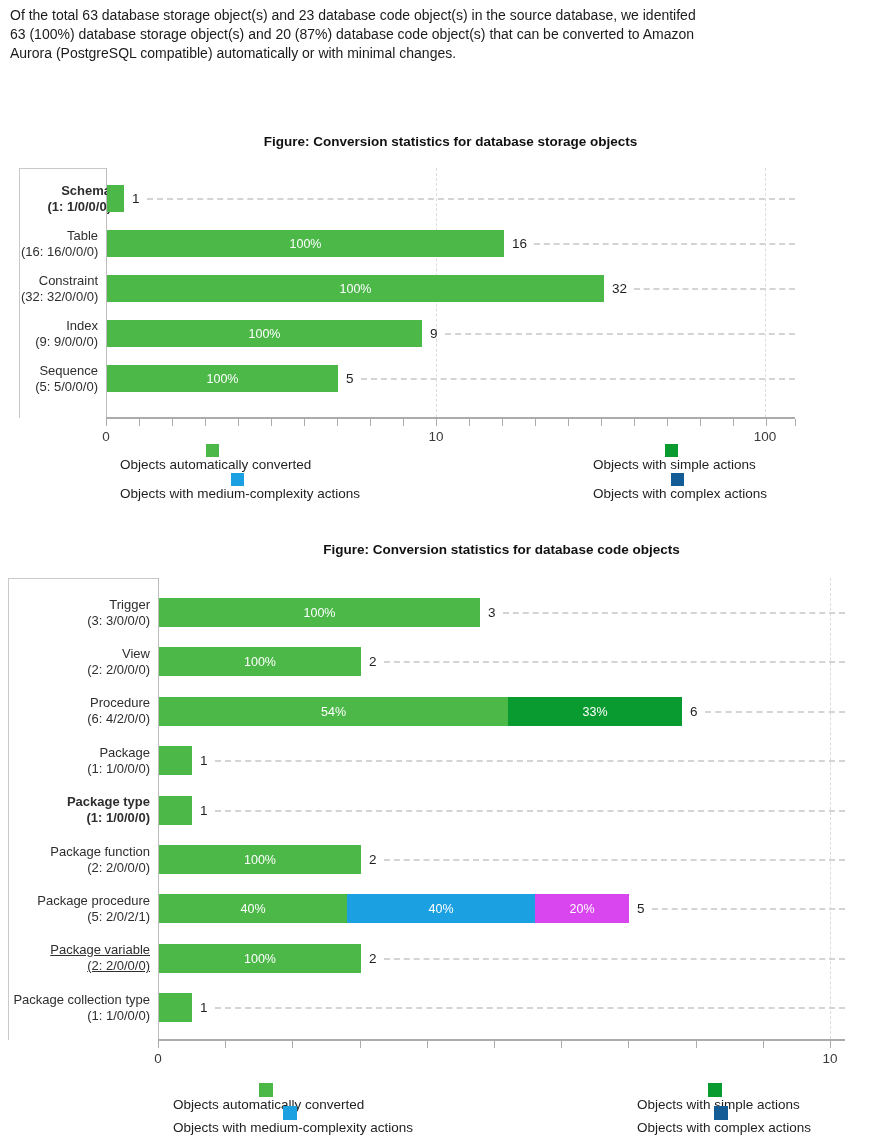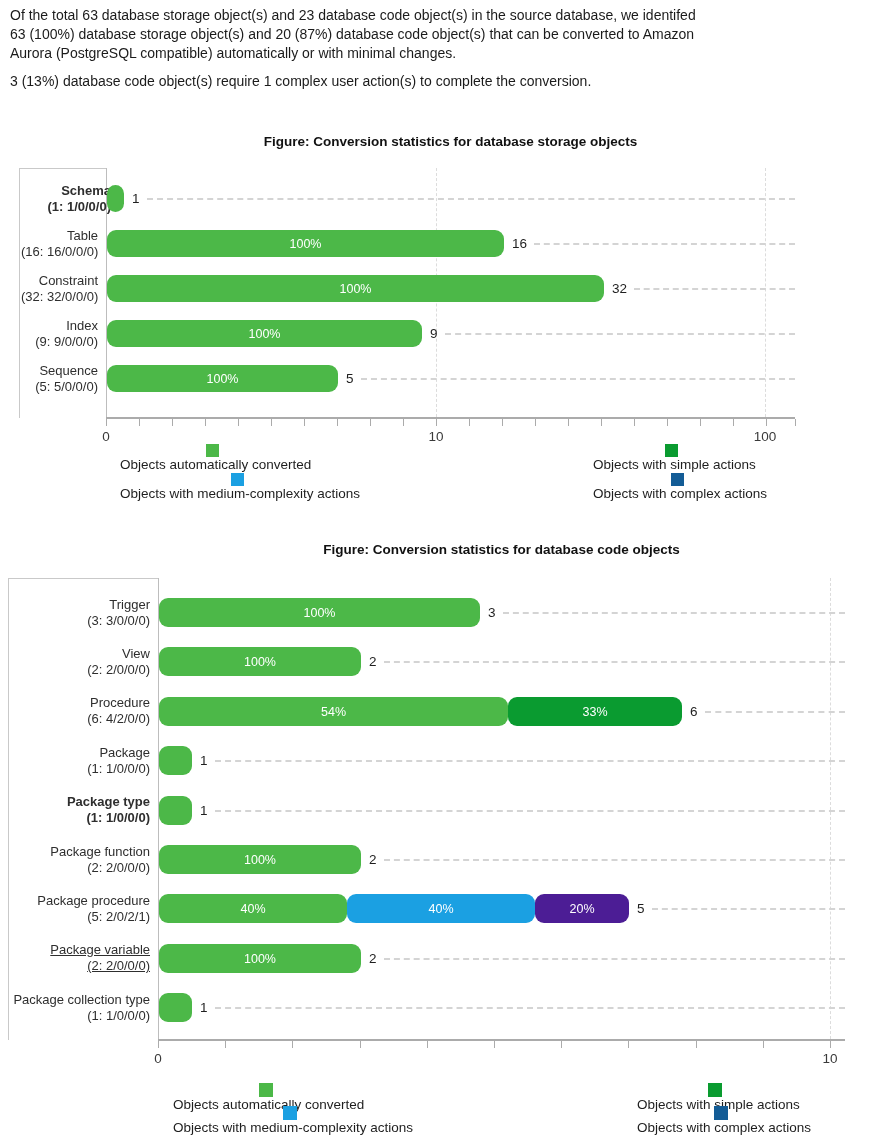--- a/index.html
+++ b/index.html
@@ -16,36 +16,35 @@
   .label-box{border-top:1px solid #c9c9c9;border-left:1px solid #c9c9c9;}
   .axis-vline{width:1px;background:#bdbdbd;}
   .grid-line{width:0;border-left:1px dashed #dcdcdc;}
   .axis-hline{height:2px;background:#ababab;}
   .axis-tick{width:1px;height:7px;background:#ababab;}
   .tick-label{font-size:13.5px;color:#3a3a3a;transform:translateX(-50%);white-space:nowrap;}
   .cat-label{text-align:right;font-size:13px;line-height:16px;color:#2e2e2e;white-space:nowrap;}
   .bar-row{display:flex;align-items:center;}
   .bar{display:flex;height:100%;}
   .seg{display:flex;align-items:center;justify-content:center;height:100%;
-       color:#ffffff;font-size:12.5px;overflow:hidden;white-space:nowrap;border-radius:9px;}
+       color:#ffffff;font-size:12.5px;overflow:hidden;white-space:nowrap;}
   .val{margin-left:8px;font-size:13.5px;color:#1f1f1f;white-space:nowrap;}
   .leader{flex:1;margin-left:7px;height:0;border-top:2px dashed #d4d4d4;}
   .legend-item{display:flex;align-items:center;flex-direction:column;}
   .legend-swatch{flex:none;}
   .legend-label{margin-left:6px;font-size:13.5px;color:#1e1e1e;white-space:nowrap;}
 </style>
 </head>
 <body>
 
 <div class="page">
   <div class="intro">
     <p>Of the total 63 database storage object(s) and 23 database code object(s) in the source database, we identifed
 63 (100%) database storage object(s) and 20 (87%) database code object(s) that can be converted to Amazon
 Aurora (PostgreSQL compatible) automatically or with minimal changes.</p>
-    <p>3 (13%) database code object(s) require 1 complex user action(s) to complete the conversion.</p>
   </div>
   <div class="chart-title t2">Figure: Conversion statistics for database code objects</div>
   <div class="chart-title t1">Figure: Conversion statistics for database storage objects</div>
 <div class="abs label-box" style="left: 19px; top: 168px; width: 87px; height: 249px;"></div>
     <div class="abs axis-vline" style="left: 106px; top: 168px; height: 249px;"></div>
     <div class="abs grid-line" style="left: 436px; top: 168px; height: 249px;"></div>
     <div class="abs grid-line" style="left: 765px; top: 168px; height: 249px;"></div>
     <div class="abs axis-hline" style="left: 106px; top: 417px; width: 689px;"></div>
     <div class="abs axis-tick" style="left: 106px; top: 419px;"></div>
     <div class="abs axis-tick" style="left: 139px; top: 419px;"></div>
@@ -228,21 +227,21 @@
       <div class="leader"></div>
     </div>
     <div class="abs cat-label" style="left: 10px; top: 893px; width: 140px;">
       <div>Package procedure</div>
       <div>(5: 2/0/2/1)</div>
     </div>
     <div class="abs bar-row" style="left: 159px; top: 894px; width: 686px; height: 29px;">
       <div class="bar" style="width: 470px; flex: 0 0 auto;">
         <div class="seg" style="width: 188px; background: rgb(76, 184, 72);">40%</div>
         <div class="seg" style="width: 188px; background: rgb(27, 160, 226);">40%</div>
-        <div class="seg" style="width: 94px; background: #4c1d95;">20%</div>
+        <div class="seg" style="width: 94px; background: #d946ef;">20%</div>
       </div>
       <div class="val">5</div>
       <div class="leader"></div>
     </div>
     <div class="abs cat-label" style="left: 10px; top: 942px; width: 140px; text-decoration: underline;">
       <div>Package variable</div>
       <div>(2: 2/0/0/0)</div>
     </div>
     <div class="abs bar-row" style="left: 159px; top: 944px; width: 686px; height: 29px;">
       <div class="bar" style="width: 202px; flex: 0 0 auto;">

